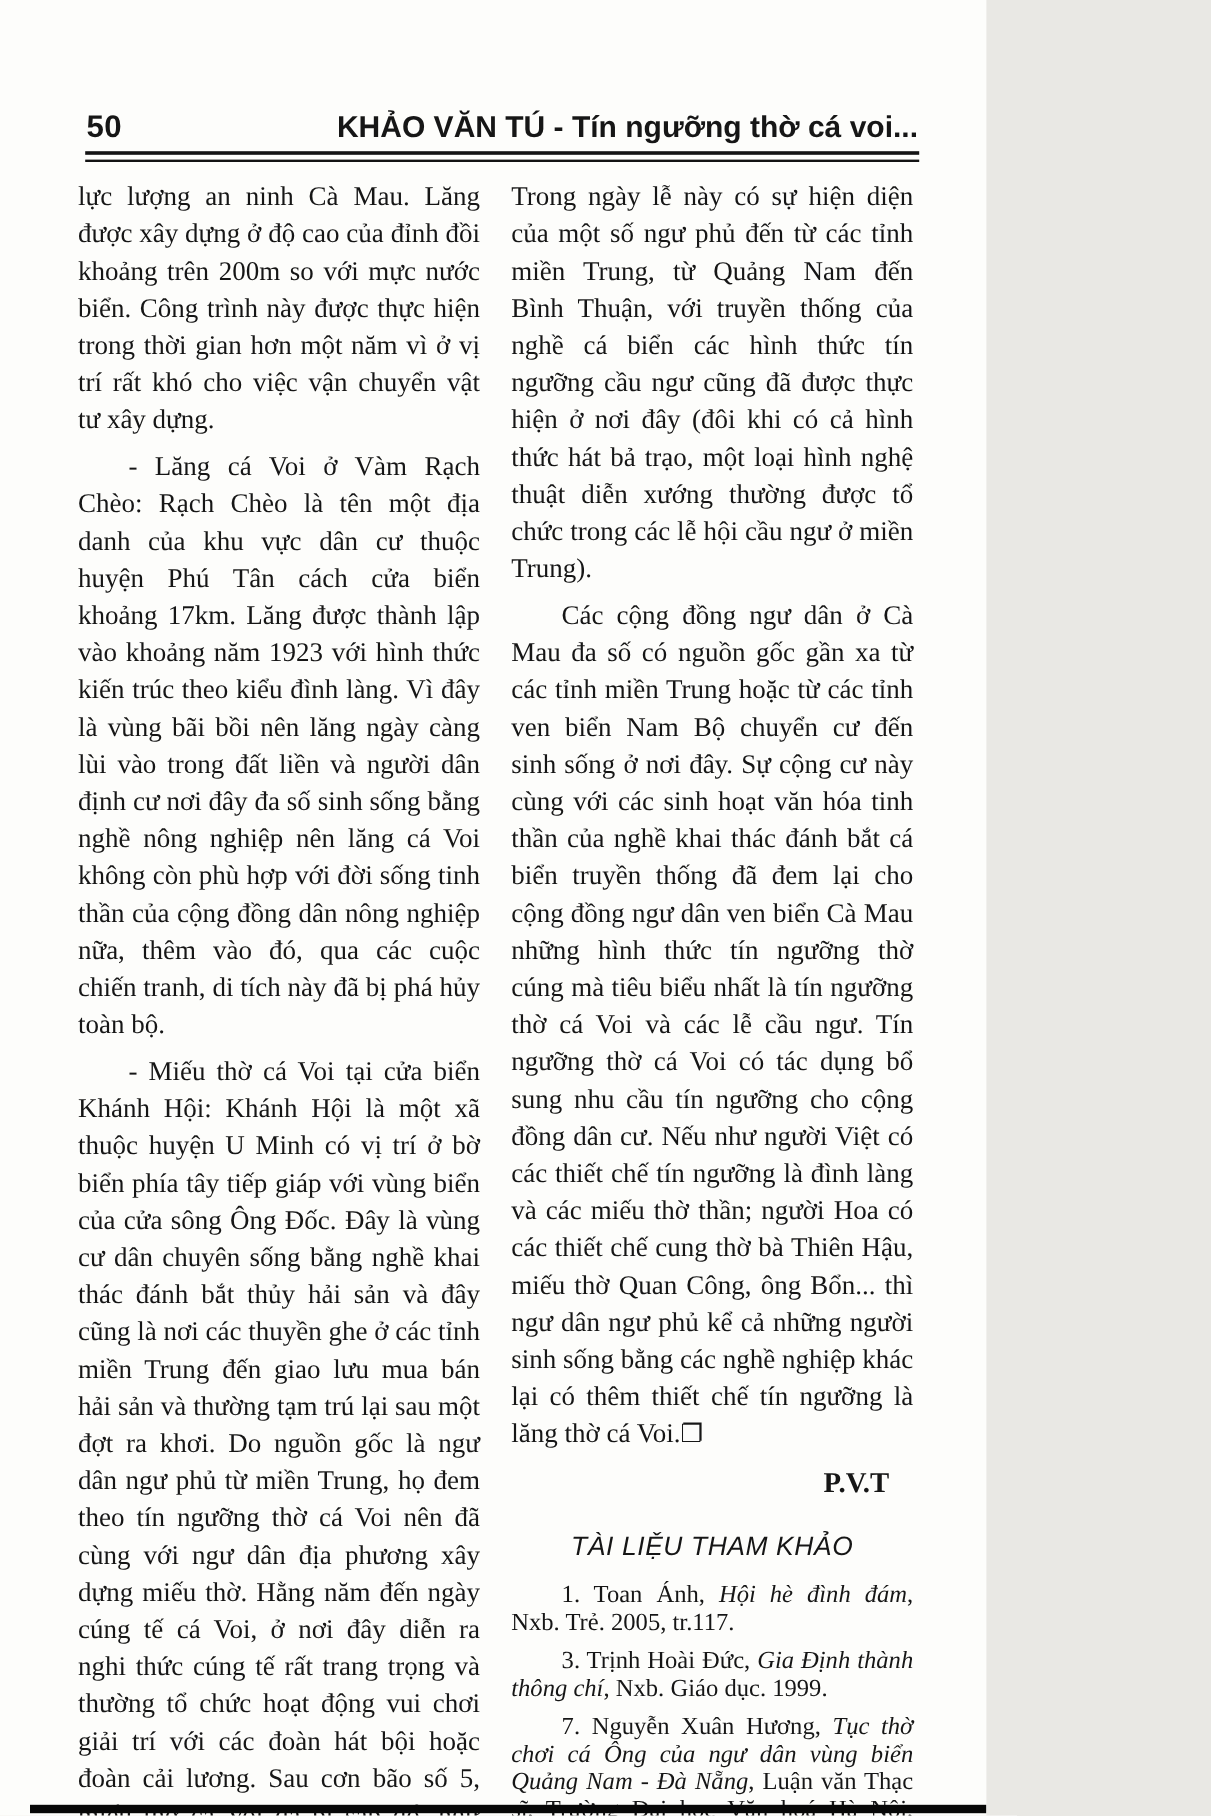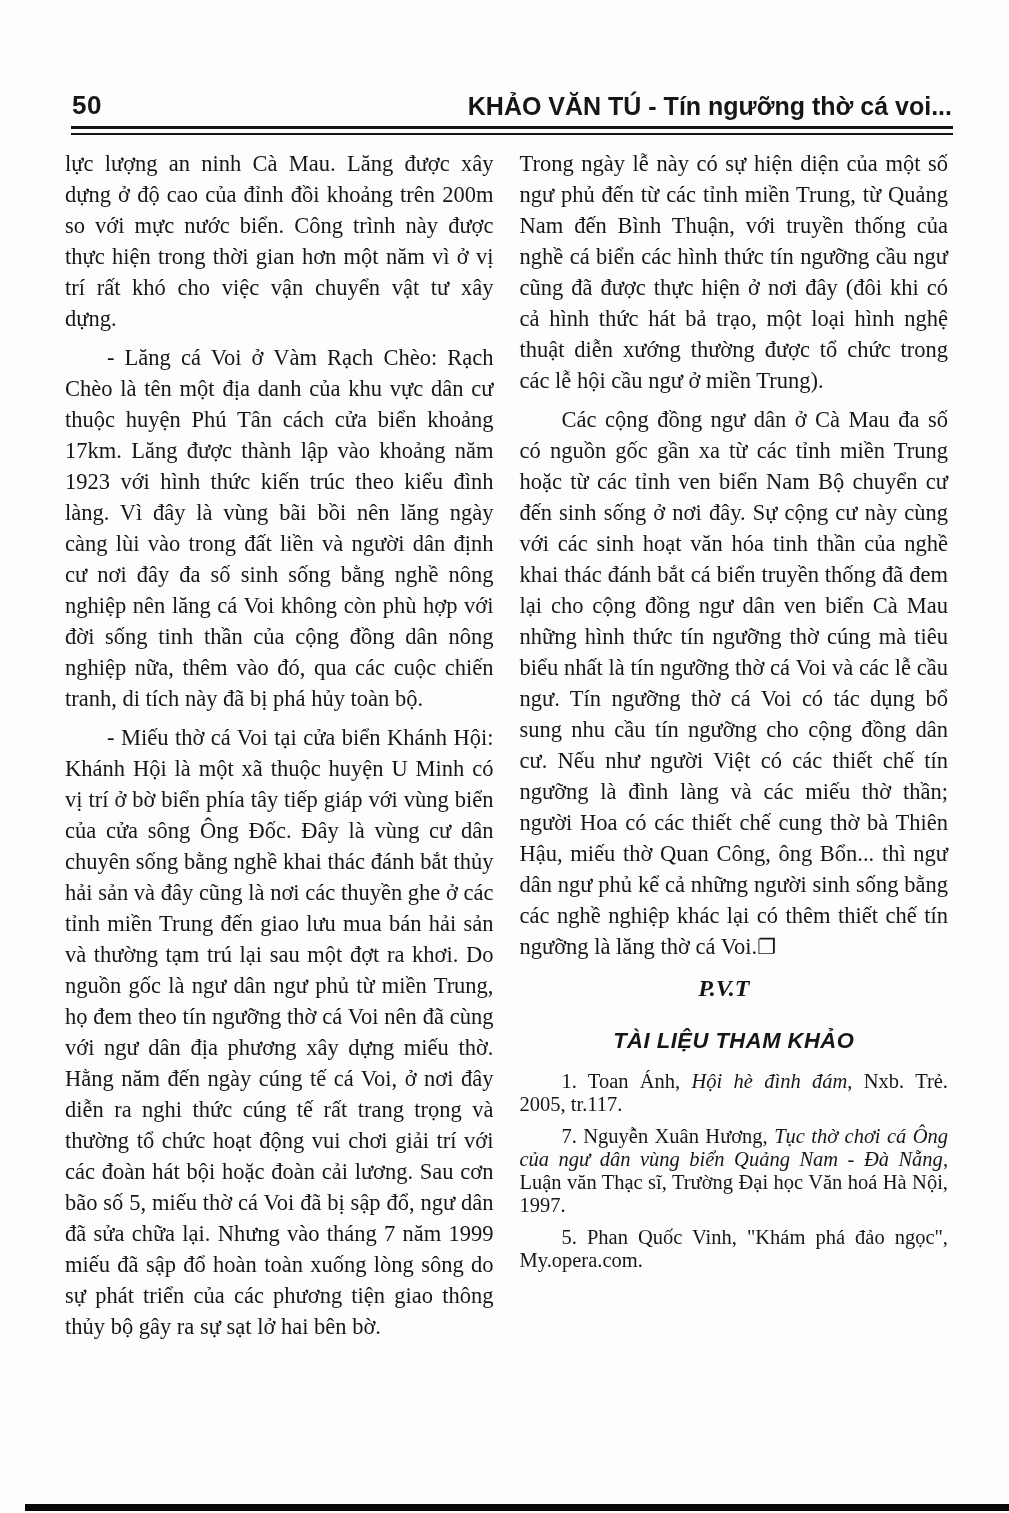--- a/index.html
+++ b/index.html
@@ -3,21 +3,21 @@
 <meta charset="utf-8">
 <style>
   html, body { margin: 0; padding: 0; }
   body {
     width: 1009px; height: 1513px;
     background: #e9e8e4;
     font-family: "Liberation Serif", serif;
   }
   .page {
     position: relative;
-    width: 1009px; height: 1513px;
+    width: 822px; height: 1513px;
     background: #fdfdfb;
     color: #161616;
     overflow: hidden;
   }
   .header {
     position: absolute;
     top: 90px; left: 72px; right: 57px;
     display: flex;
     justify-content: space-between;
     align-items: flex-end;
@@ -44,30 +44,29 @@
     margin: 0 0 8px 0;
     font-size: 22.5px;
     line-height: 31px;
     text-align: justify;
   }
   .indent { text-indent: 42px; }
   .noindent { text-indent: 0; }
   .endmark { font-size: 21px; }
   .initials {
     margin: 12px 20px 0 0;
-    text-align: center;
+    text-align: right;
     font-weight: bold;
     font-size: 24px;
-    font-style: italic;
   }
   .refhead {
     margin: 26px 0 16px 0;
     font-family: "Liberation Sans", sans-serif;
     font-style: italic;
-    font-weight: bold;
+    font-weight: normal;
     font-size: 22px;
     text-align: center;
     letter-spacing: 0.5px;
   }
   p.ref {
     margin: 0 0 9px 0;
     font-size: 20.5px;
     line-height: 23px;
     text-align: justify;
     text-indent: 42px;
@@ -101,20 +100,21 @@
 
     <div class="col">
       <p class="body noindent">Trong ngày lễ này có sự hiện diện của một số ngư phủ đến từ các tỉnh miền Trung, từ Quảng Nam đến Bình Thuận, với truyền thống của nghề cá biển các hình thức tín ngưỡng cầu ngư cũng đã được thực hiện ở nơi đây (đôi khi có cả hình thức hát bả trạo, một loại hình nghệ thuật diễn xướng thường được tổ chức trong các lễ hội cầu ngư ở miền Trung).</p>
       <p class="body indent"><span>Các cộng đồng ngư dân ở Cà Mau đa số có nguồn gốc gần xa từ các tỉnh miền Trung hoặc từ các tỉnh ven biển Nam Bộ chuyển cư đến sinh sống ở nơi đây. Sự cộng cư này cùng với các sinh hoạt văn hóa tinh thần của nghề khai thác đánh bắt cá biển truyền thống đã đem lại cho cộng đồng ngư dân ven biển Cà Mau những hình thức tín ngưỡng thờ cúng mà tiêu biểu nhất là tín ngưỡng thờ cá Voi và các lễ cầu ngư. Tín ngưỡng thờ cá Voi có tác dụng bổ sung nhu cầu tín ngưỡng cho cộng đồng dân cư. Nếu như người Việt có các thiết chế tín ngưỡng là đình làng và các miếu thờ thần; người Hoa có các thiết chế cung thờ bà Thiên Hậu, miếu thờ Quan Công, ông Bổn... thì ngư dân ngư phủ kể cả những người sinh sống bằng các nghề nghiệp khác lại có thêm thiết chế tín ngưỡng là lăng thờ cá Voi.</span><span class="endmark">❐</span></p>
 
       <p class="initials">P.V.T</p>
 
       <h3 class="refhead">TÀI LIỆU THAM KHẢO</h3>
 
       <p class="ref"><span>1. Toan Ánh, </span><i>Hội hè đình đám</i><span>, Nxb. Trẻ. 2005, tr.117.</span></p>
+      <p class="ref"><span>3. Trịnh Hoài Đức, </span><i>Gia Định thành thông chí</i><span>, Nxb. Giáo dục. 1999.</span></p>
       <p class="ref"><span>7. Nguyễn Xuân Hương, </span><i>Tục thờ chơi cá Ông của ngư dân vùng biển Quảng Nam - Đà Nẵng</i><span>, Luận văn Thạc sĩ, Trường Đại học Văn hoá Hà Nội, 1997.</span></p>
       <p class="ref"><span>5. Phan Quốc Vinh, "Khám phá đảo ngọc", My.opera.com.</span><i></i><span></span></p>
     </div>
 
   </div>
 
   <div class="bottom-bar"></div>
 
 </div>
 

